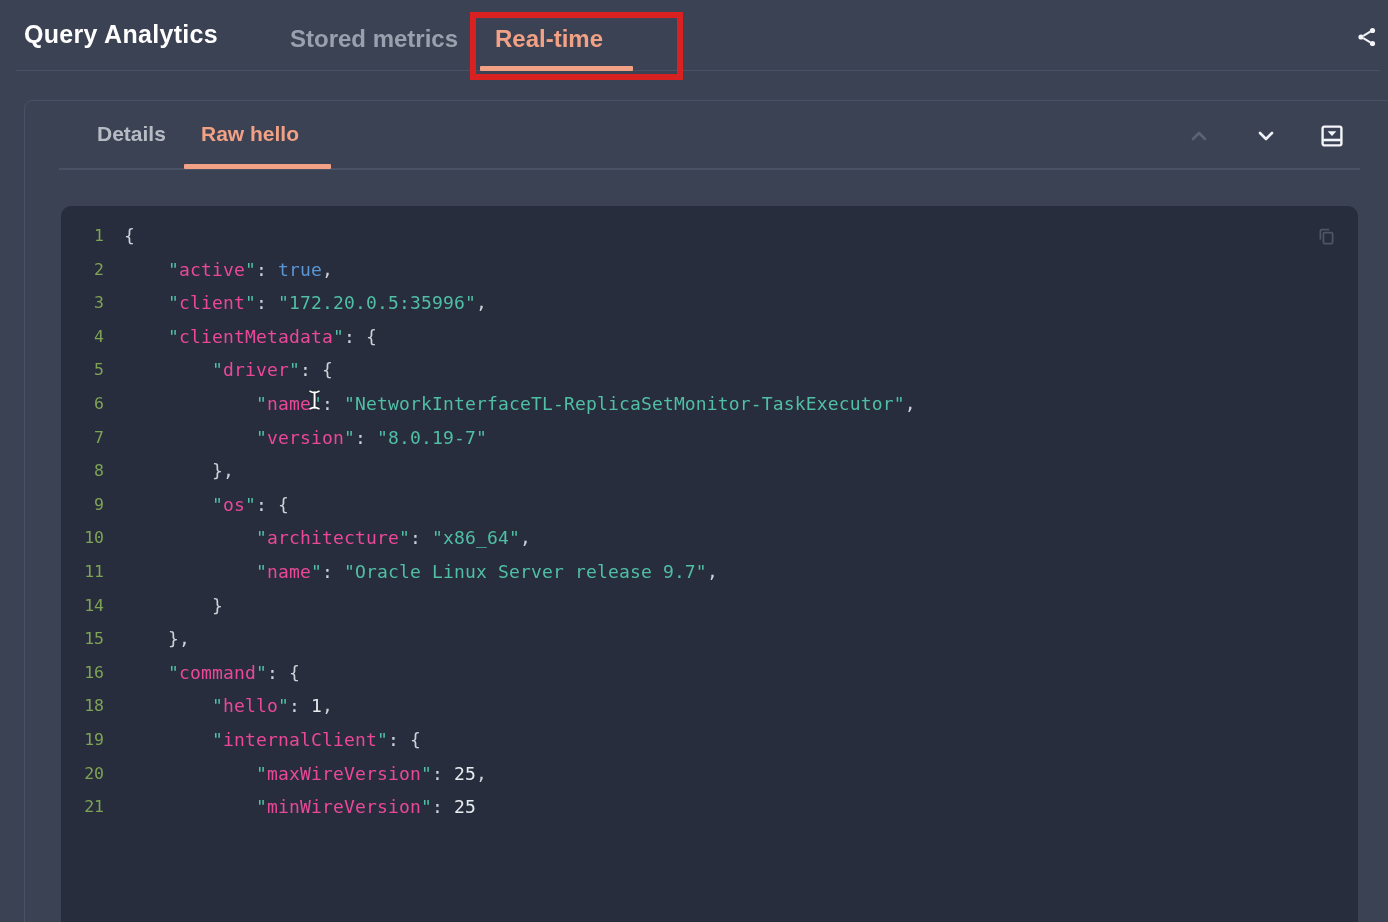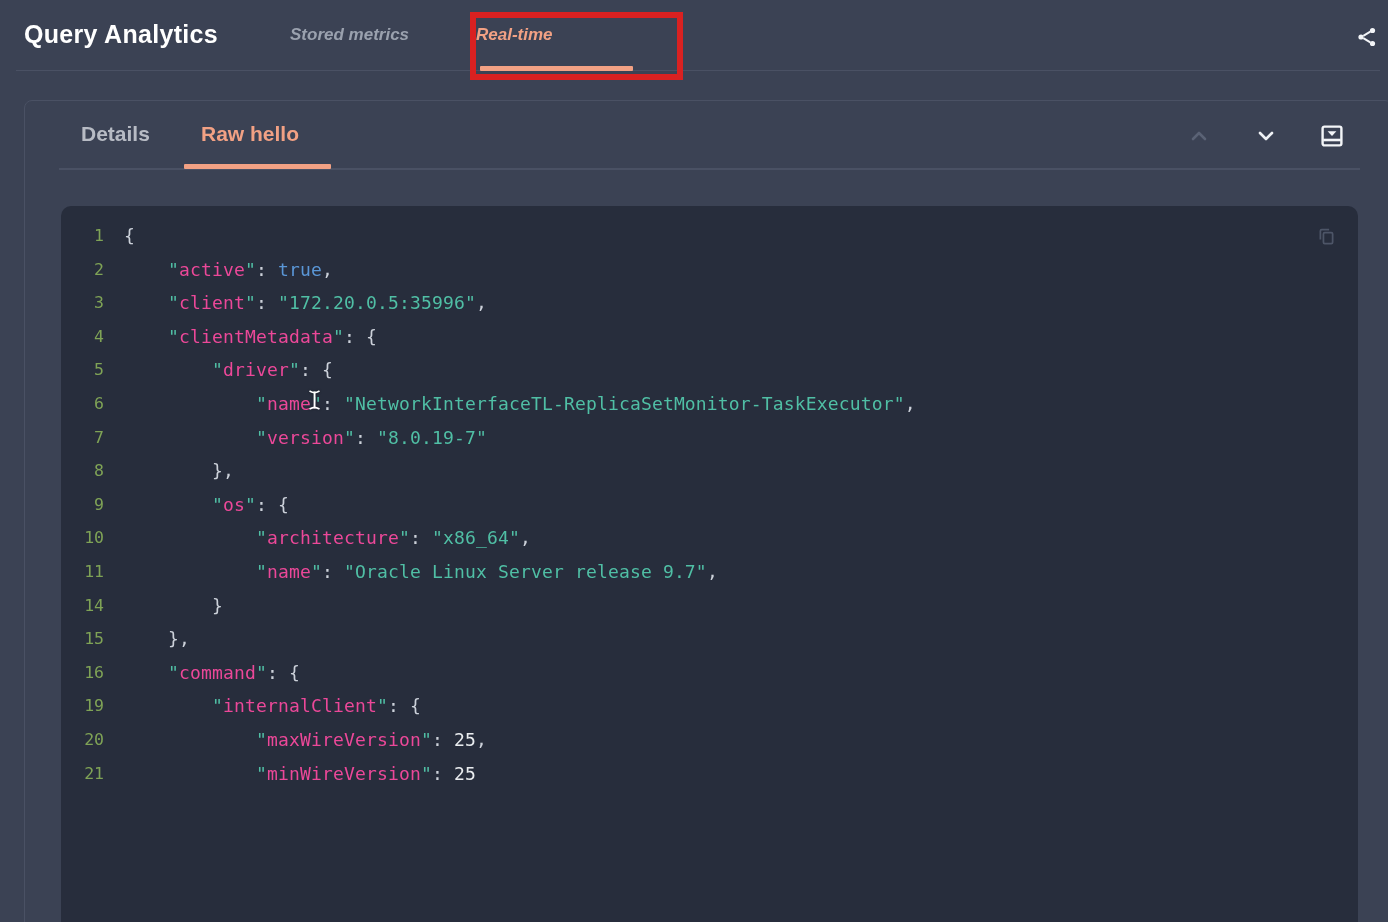--- a/index.html
+++ b/index.html
@@ -9,21 +9,21 @@
     background:#3b4254;
     font-family:"Liberation Sans", sans-serif;
     color:#e9ecef;
   }
   
   .app-header { position:absolute; left:0; top:0; width:1212px; height:70px; }
   .page-title {
     position:absolute; left:24px; top:20px;
     font-size:25px; font-weight:700; color:#ffffff; letter-spacing:0.3px;
   }
-  .top-tab { position:absolute; top:25px; font-size:17px; font-weight:600; cursor:pointer;font-style:italic; }
+  .top-tab { position:absolute; top:25px; font-size:24px; font-weight:600; cursor:pointer; }
   .top-tab.inactive { color:#9aa1ae; }
   .top-tab.active   { color:#f2a184; }
   .header-divider {
     position:absolute; left:16px; top:70px; width:1364px; height:1px;
     background:#4a5164;
   }
   .rt-underline {
     position:absolute; left:480px; top:66px; width:153px; height:5px;
     background:#f2a184; border-radius:1px; z-index:2;
   }
@@ -32,21 +32,21 @@
     border:6px solid #d92121; z-index:3; pointer-events:none;
   }
   .share-btn { position:absolute; left:1355px; top:25px; width:24px; height:24px; cursor:pointer; }
 
   
   .panel {
     position:absolute; left:24px; top:100px; width:1369px; height:840px;
     border:1px solid #4a5164; border-radius:8px; background:#3b4254;
   }
   .panel-tab { position:absolute; top:21px; font-size:21px; font-weight:600; cursor:pointer; }
-  .panel-tab.inactive { color:#b7bbc4; }
+  .panel-tab.inactive { color:#b7bbc4;margin-left:16px; }
   .panel-tab.active   { color:#f2a184; }
   .panel-tab-underline {
     position:absolute; left:159px; top:63px; width:147px; height:5px;
     background:#f2a184; border-radius:1px; z-index:2;
   }
   .panel-divider {
     position:absolute; left:34px; top:67px; width:1301px; height:2px;
     background:#4a5164;
   }
   .panel-icon { position:absolute; top:23px; width:24px; height:24px; cursor:pointer; }
@@ -80,21 +80,21 @@
     filter: drop-shadow(0 0 1px rgba(20,24,33,0.9)); }
 </style>
 </head>
 <body>
 
 <header class="app-header">
   <h1 class="page-title">Query Analytics</h1>
 
   <nav>
     <div class="top-tab inactive" style="left:290px;">Stored metrics</div>
-    <div class="top-tab active" style="left:476px;">Real-time</div>
+    <div class="top-tab active" style="left:495px;">Real-time</div>
     <div class="rt-underline"></div>
   </nav>
 
   <div class="header-divider"></div>
   <div class="annotation-box"></div>
 
   <span class="share-btn">
     <svg viewBox="0 0 24 24" width="24" height="24">
       <circle cx="17.5" cy="5.5" r="2.6" fill="#f3f5f8"></circle>
       <circle cx="17.5" cy="18.5" r="2.6" fill="#f3f5f8"></circle>
@@ -182,20 +182,24 @@
           <span class="ln">14</span>
           <span class="lc"><span class="t-p">        }</span></span>
         </div>
         <div class="code-line">
           <span class="ln">15</span>
           <span class="lc"><span class="t-p">    },</span></span>
         </div>
         <div class="code-line">
           <span class="ln">16</span>
           <span class="lc"><span class="t-p">    </span><span class="t-q">"</span><span class="t-k">command</span><span class="t-q">"</span><span class="t-p">: {</span></span>
+        </div>
+        <div class="code-line">
+          <span class="ln">18</span>
+          <span class="lc"><span class="t-p">        </span><span class="t-q">"</span><span class="t-k">hello</span><span class="t-q">"</span><span class="t-p">: </span><span class="t-n">1</span><span class="t-p">,</span></span>
         </div>
         <div class="code-line">
           <span class="ln">19</span>
           <span class="lc"><span class="t-p">        </span><span class="t-q">"</span><span class="t-k">internalClient</span><span class="t-q">"</span><span class="t-p">: {</span></span>
         </div>
         <div class="code-line">
           <span class="ln">20</span>
           <span class="lc"><span class="t-p">            </span><span class="t-q">"</span><span class="t-k">maxWireVersion</span><span class="t-q">"</span><span class="t-p">: </span><span class="t-n">25</span><span class="t-p">,</span></span>
         </div>
         <div class="code-line">

